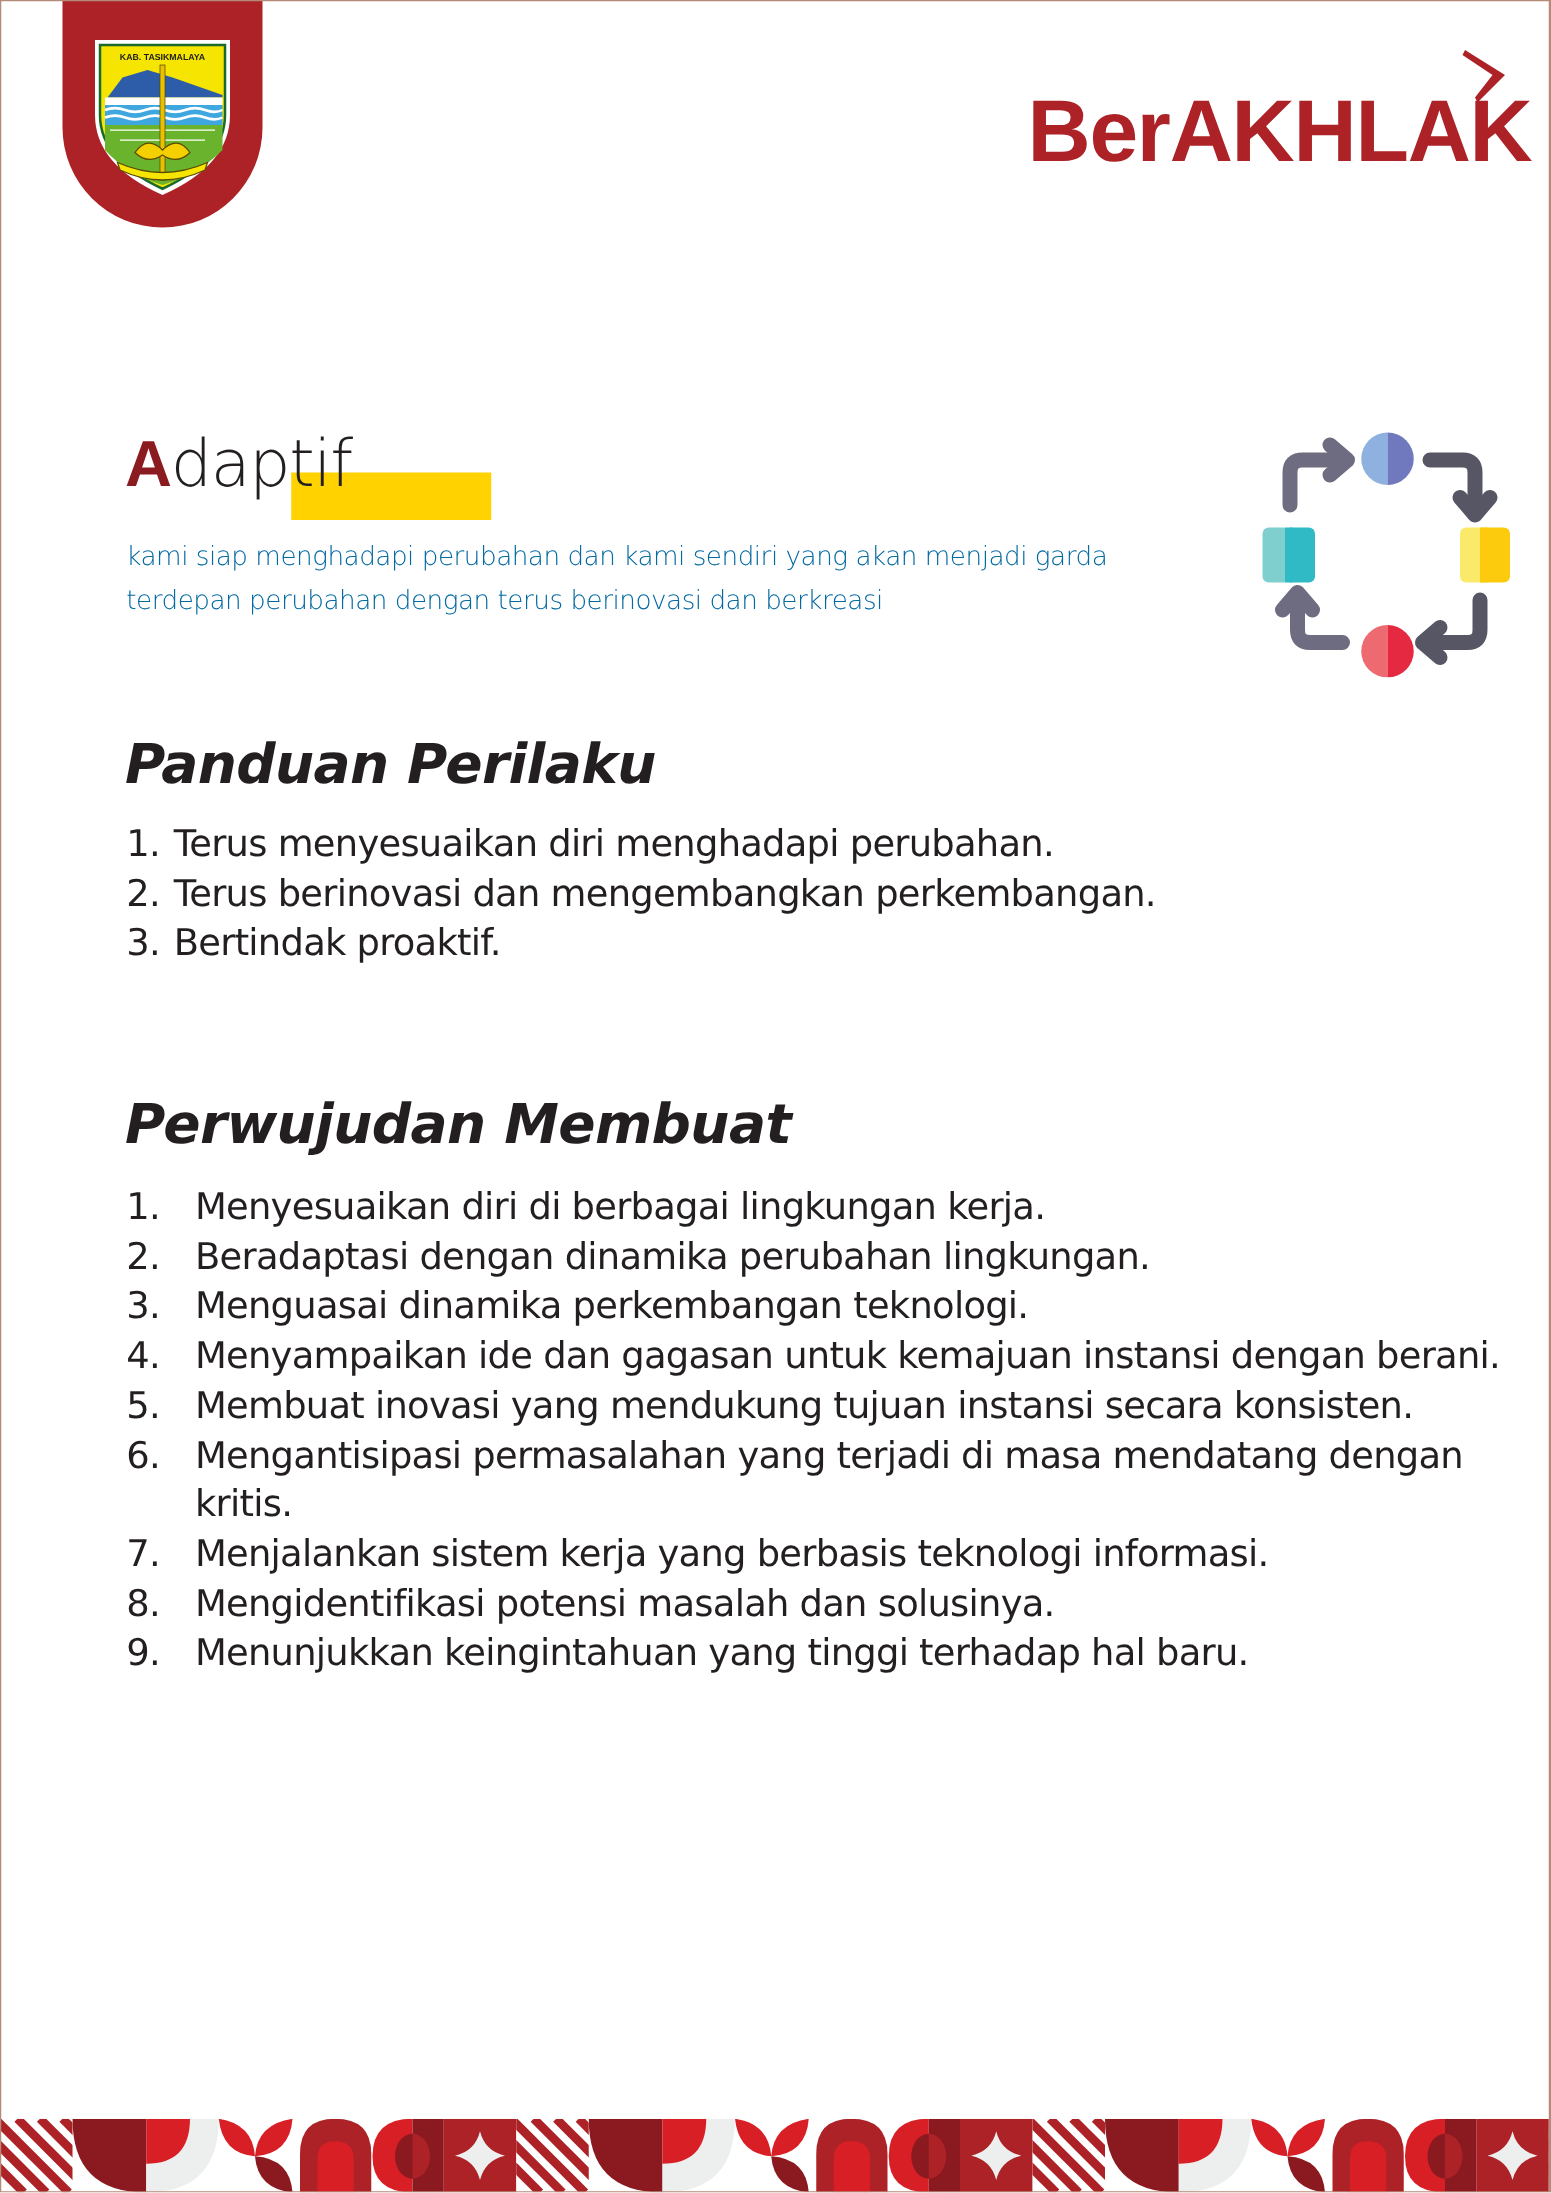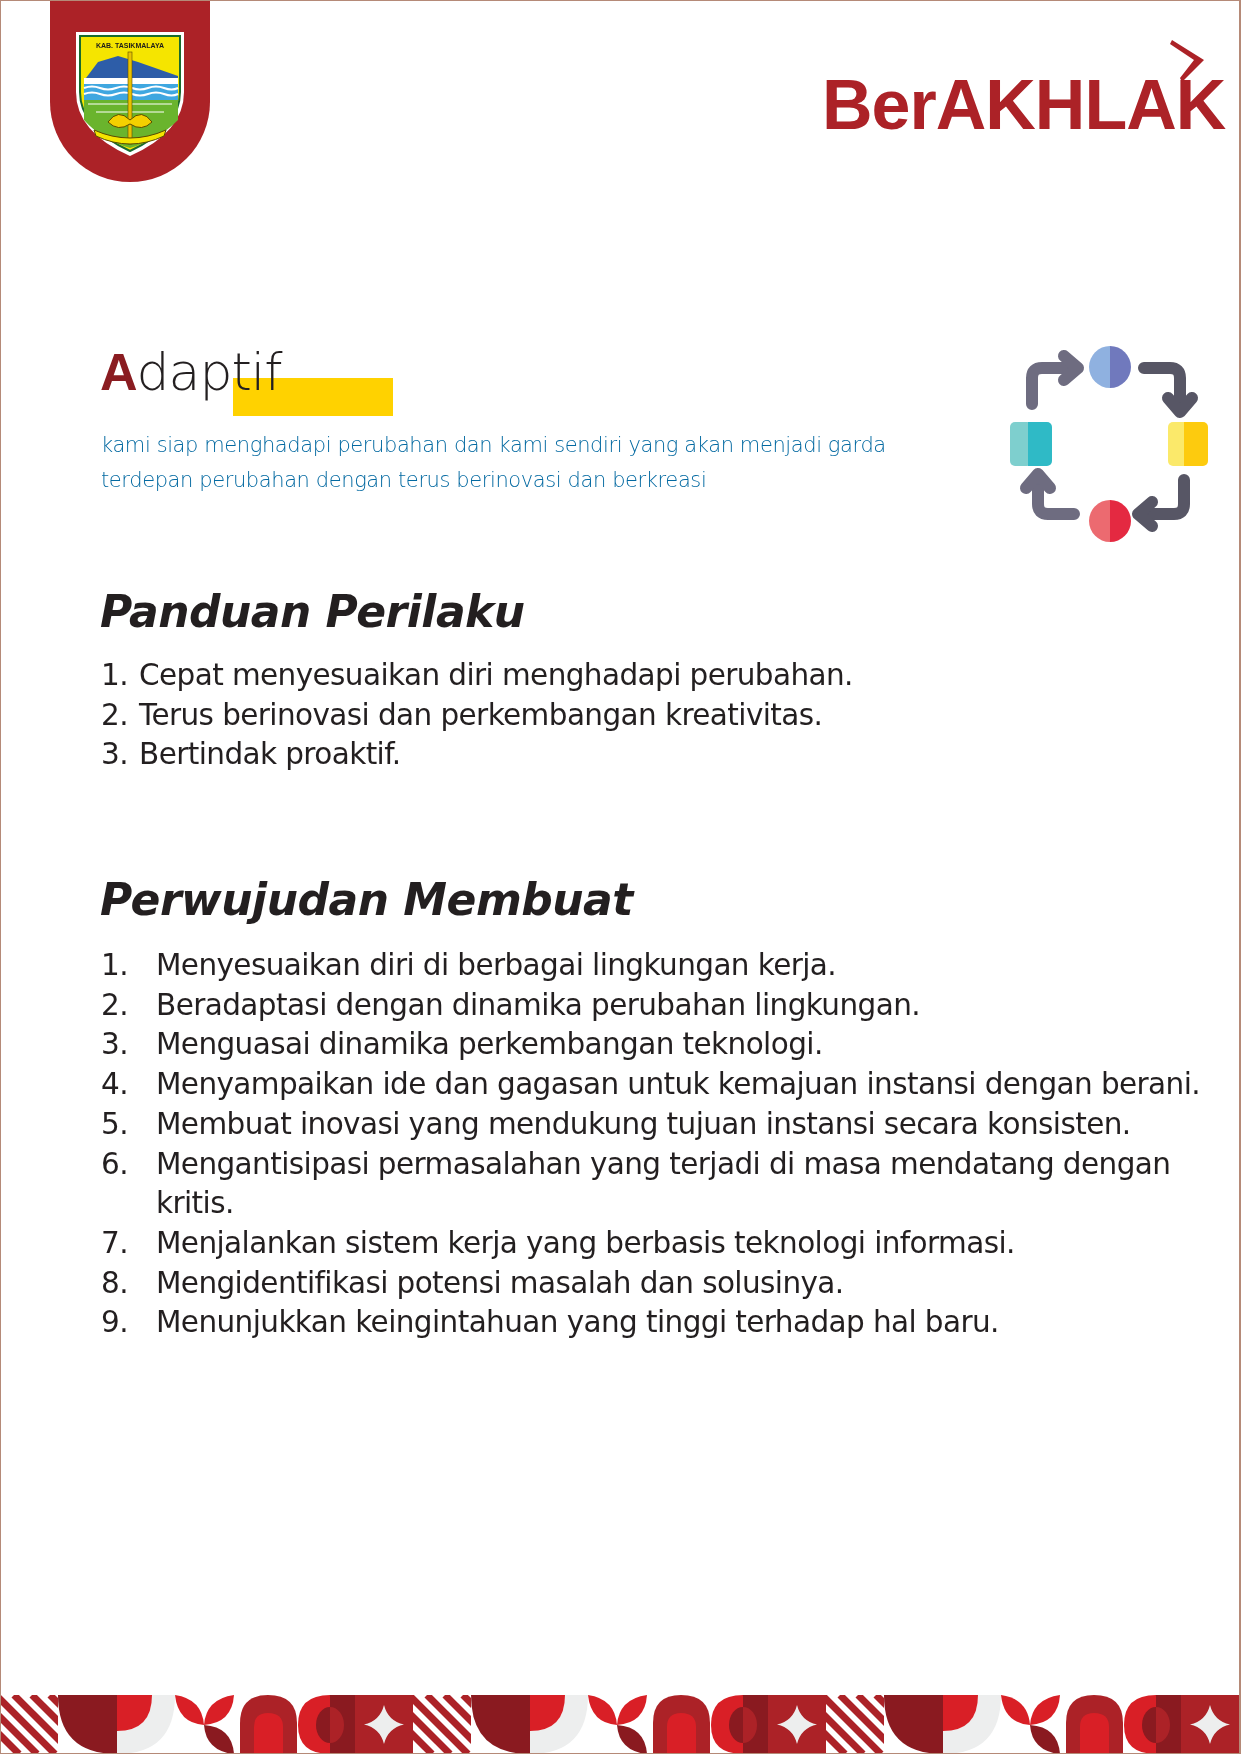--- a/index.html
+++ b/index.html
@@ -105,25 +105,25 @@
     <path d="M144 160 L130 172 L144 184" stroke="#575665"></path>
     <path d="M66 172 H40 Q30 172 30 162 V136" stroke="#6e6c80"></path>
     <path d="M18 146 L30 132 L42 146" stroke="#6e6c80"></path>
   </g>
 </svg>
 
 <h2 class="section-heading sec1-heading">Panduan Perilaku</h2>
 <ol class="list sec1-list">
   <li>
       <span class="num">1.</span>
-      <span class="txt">Cepat menyesuaikan diri menghadapi perubahan.</span>
+      <span class="txt">Terus menyesuaikan diri menghadapi perubahan.</span>
     </li>
   <li>
       <span class="num">2.</span>
-      <span class="txt">Terus berinovasi dan perkembangan kreativitas.</span>
+      <span class="txt">Terus berinovasi dan mengembangkan perkembangan.</span>
     </li>
   <li>
       <span class="num">3.</span>
       <span class="txt">Bertindak proaktif.</span>
     </li>
 </ol>
 
 <h2 class="section-heading sec2-heading">Perwujudan Membuat</h2>
 <ol class="list sec2-list">
   <li>

